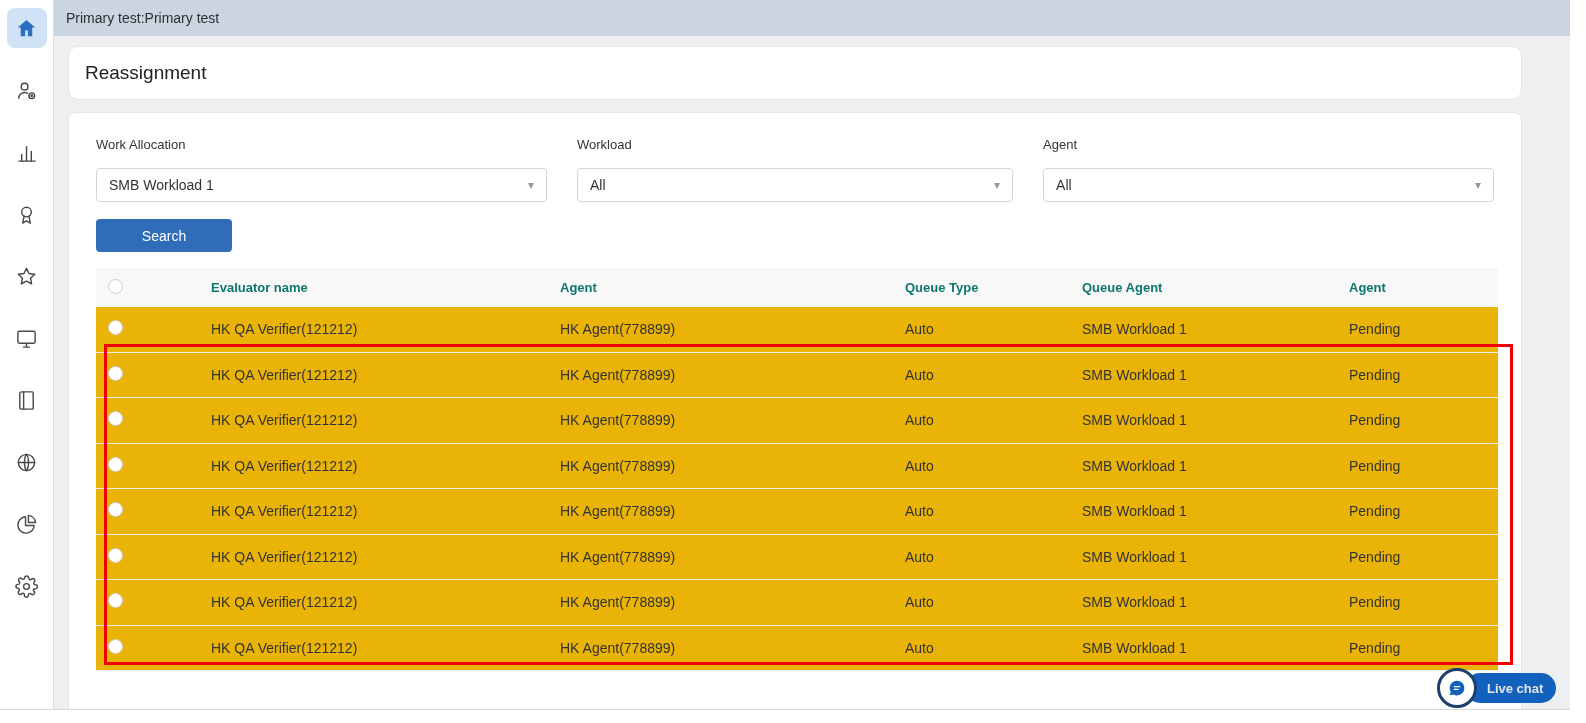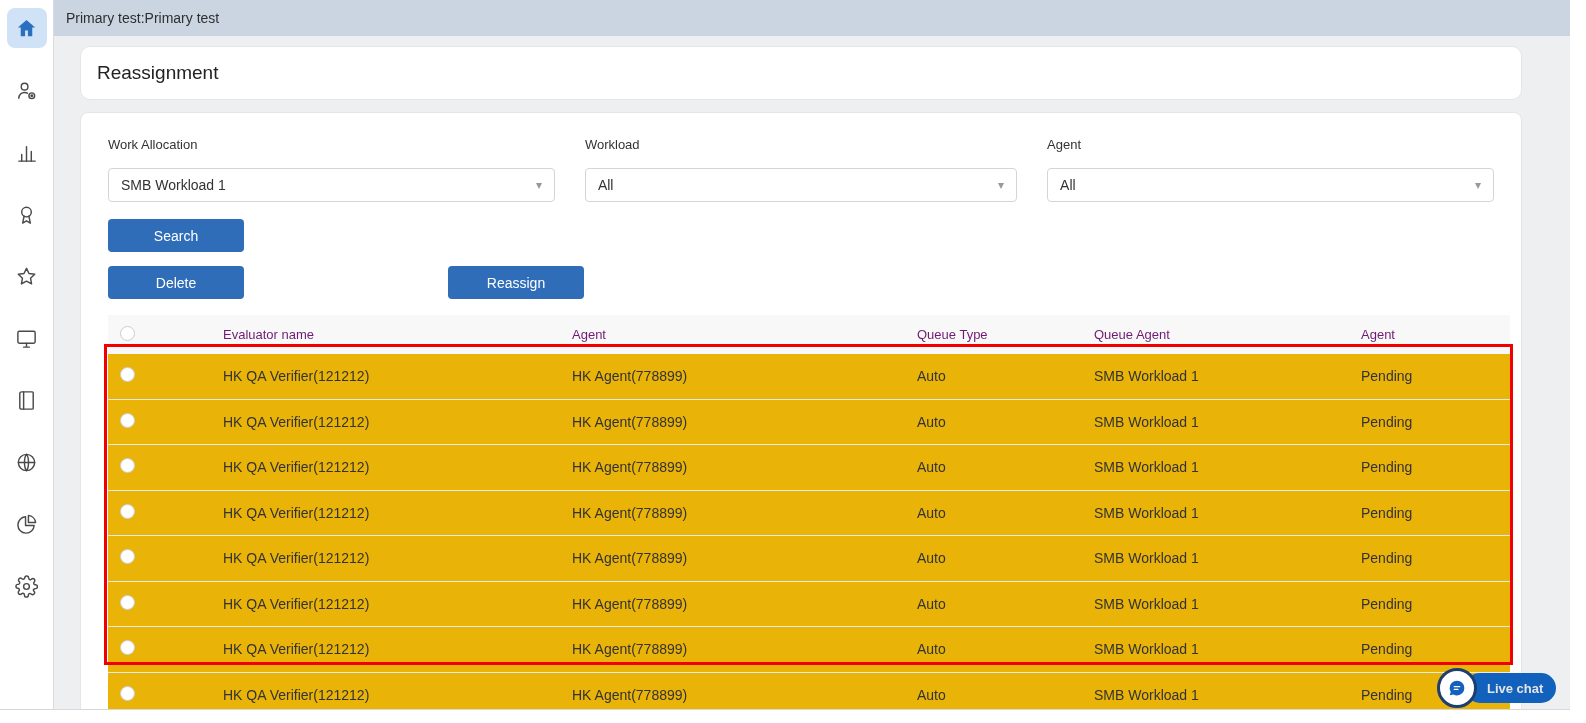--- a/index.html
+++ b/index.html
@@ -14,21 +14,21 @@
                border-radius:8px; cursor:pointer; }
   .side-item svg { width:23px; height:23px; stroke:#4a4a4a; fill:none; stroke-width:1.5;
                    stroke-linecap:round; stroke-linejoin:round; }
   .side-item.active { background:#cfe2f6; }
   .side-item.active svg { stroke:none; }
 
   
   .main { flex:1; height:100%; background:#edeff1; display:flex; flex-direction:column; overflow:hidden; }
   .topbar { height:36px; background:#cbd5e1; display:flex; align-items:center; padding-left:12px;
             font-size:14px; color:#2e2e2e; flex:0 0 36px; }
-  .content { flex:1; padding:10px 48px 0 26px; overflow:hidden; }
+  .content { flex:1; padding:10px 48px 0 14px; overflow:hidden; }
 
   .card { background:#fff; border:1px solid #e6e6e6; border-radius:10px; }
   .title-card { height:54px; display:flex; align-items:center; padding-left:16px; margin-bottom:12px; }
   .title-card h1 { font-size:19px; font-weight:400; color:#222; }
 
   .body-card { border-radius:8px; padding:24px 27px 0 27px; height:640px; }
 
   
   .filters { display:flex; gap:30px; }
   .fgroup { display:flex; flex-direction:column; }
@@ -41,21 +41,21 @@
 
   
   .btn { width:136px; height:33px; background:#2f6db8; color:#fff; border:none; border-radius:4px;
          font-size:14px; font-family:"Liberation Sans", sans-serif; cursor:pointer; }
   .btn-search { margin-top:17px; display:block; }
   .btn-row { margin-top:14px; display:flex; }
   .btn-reassign { margin-left:204px; }
 
   
   .table { margin-top:16px; width:1402px; font-size:14px; color:#333; }
-  .thead { display:flex; align-items:center; height:39px; background:#f8f8f8; font-size:13px; font-weight:normal; color:#701a75; }
+  .thead { display:flex; align-items:center; height:39px; background:#f8f8f8; font-size:13px; font-weight:bold; color:#0f766e; }
   .trow  { display:flex; align-items:center; height:45.5px; border-bottom:1px solid #ebebeb; background:#eab308; }
   .cell { padding-left:20px; white-space:nowrap; overflow:hidden; }
   .c-check { width:95px; padding-left:12px; }
   .c-eval { width:349px; } .c-agent { width:345px; } .c-qtype { width:177px; }
   .c-qname { width:267px; } .c-status { flex:1; }
   .radio { display:inline-block; width:15px; height:15px; border:1.5px solid #cccccc; border-radius:50%;
            background:#fff; cursor:pointer; }
 
   
   .red-box { position:absolute; left:104px; top:344px; width:1409px; height:321px;
@@ -169,24 +169,20 @@
             <div class="flabel">Agent</div>
             <div class="select">
               <span>All</span>
               <span class="caret">▾</span>
             </div>
           </div>
         </div>
 
         <button class="btn btn-search">Search</button>
 
-        <div class="btn-row">
-          <button class="btn">Delete</button>
-          <button class="btn btn-reassign">Reassign</button>
-        </div>
 
         <div class="table">
           <div class="thead">
             <div class="cell c-check"><span class="radio"></span></div>
             <div class="cell c-eval">Evaluator name</div>
             <div class="cell c-agent">Agent</div>
             <div class="cell c-qtype">Queue Type</div>
             <div class="cell c-qname">Queue Agent</div>
             <div class="cell c-status">Agent</div>
           </div>

